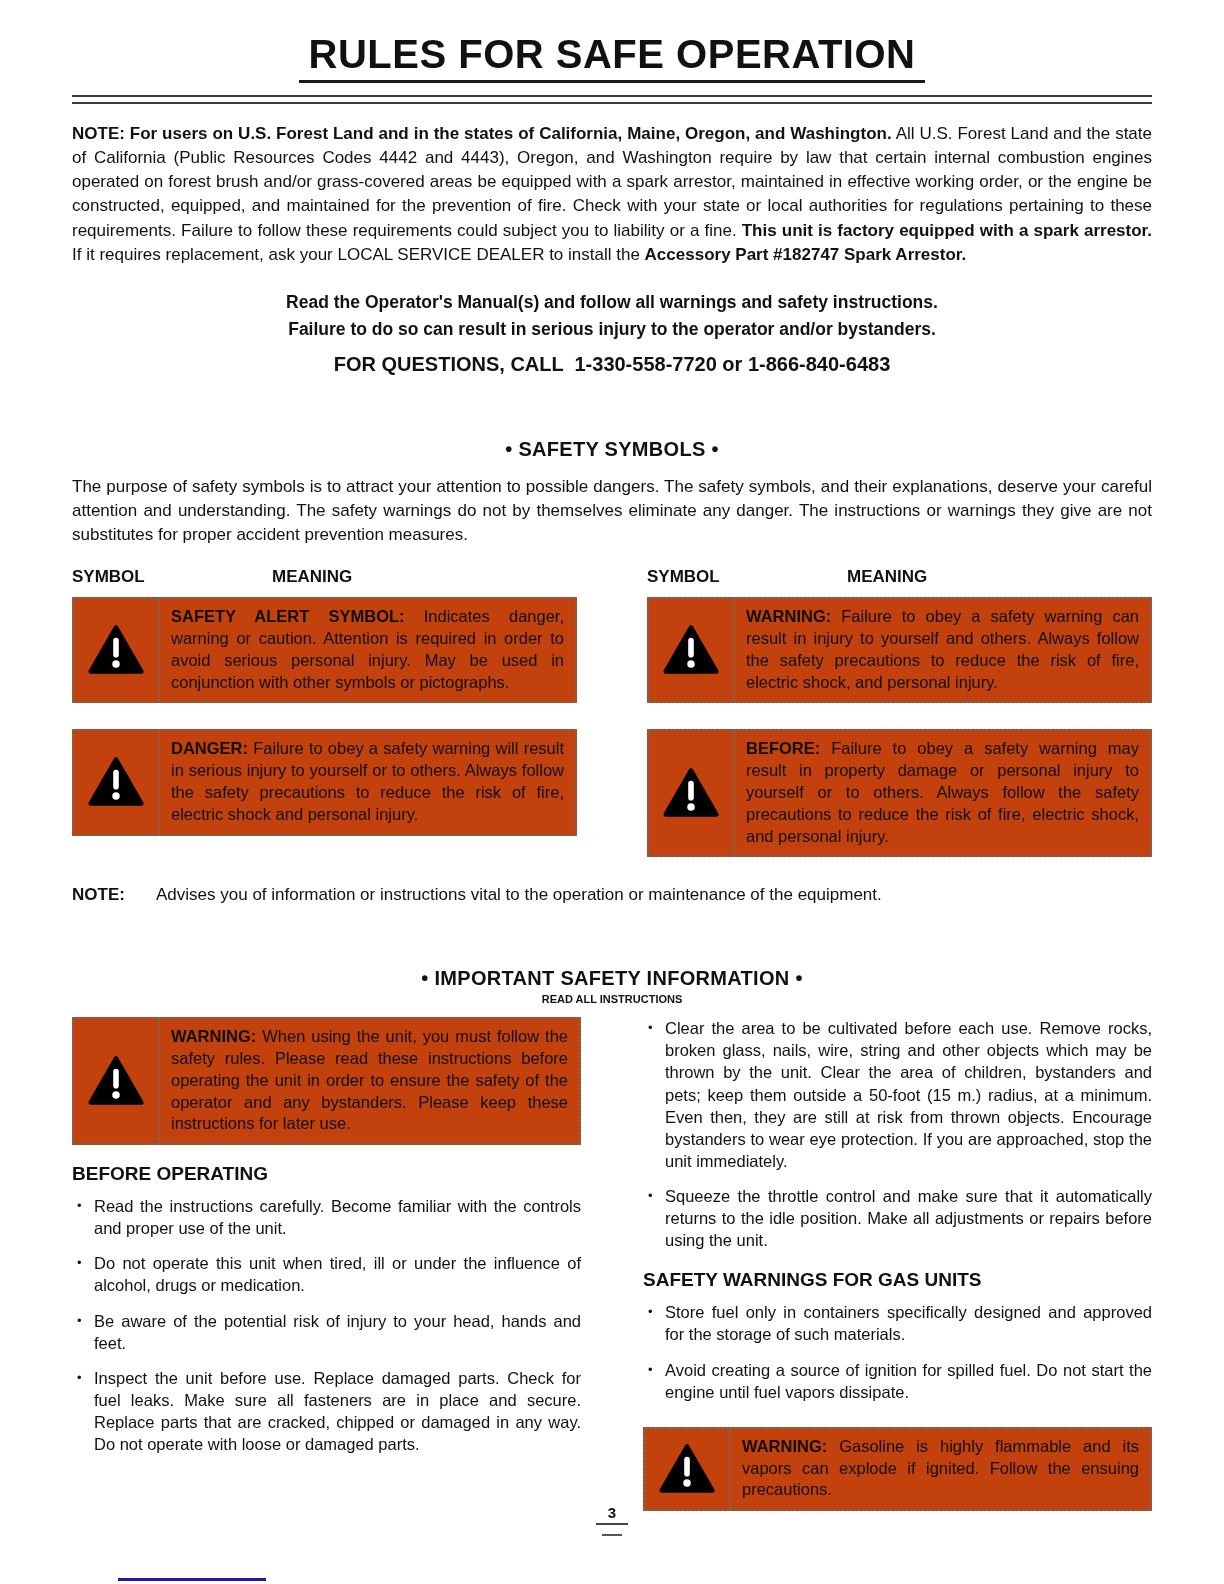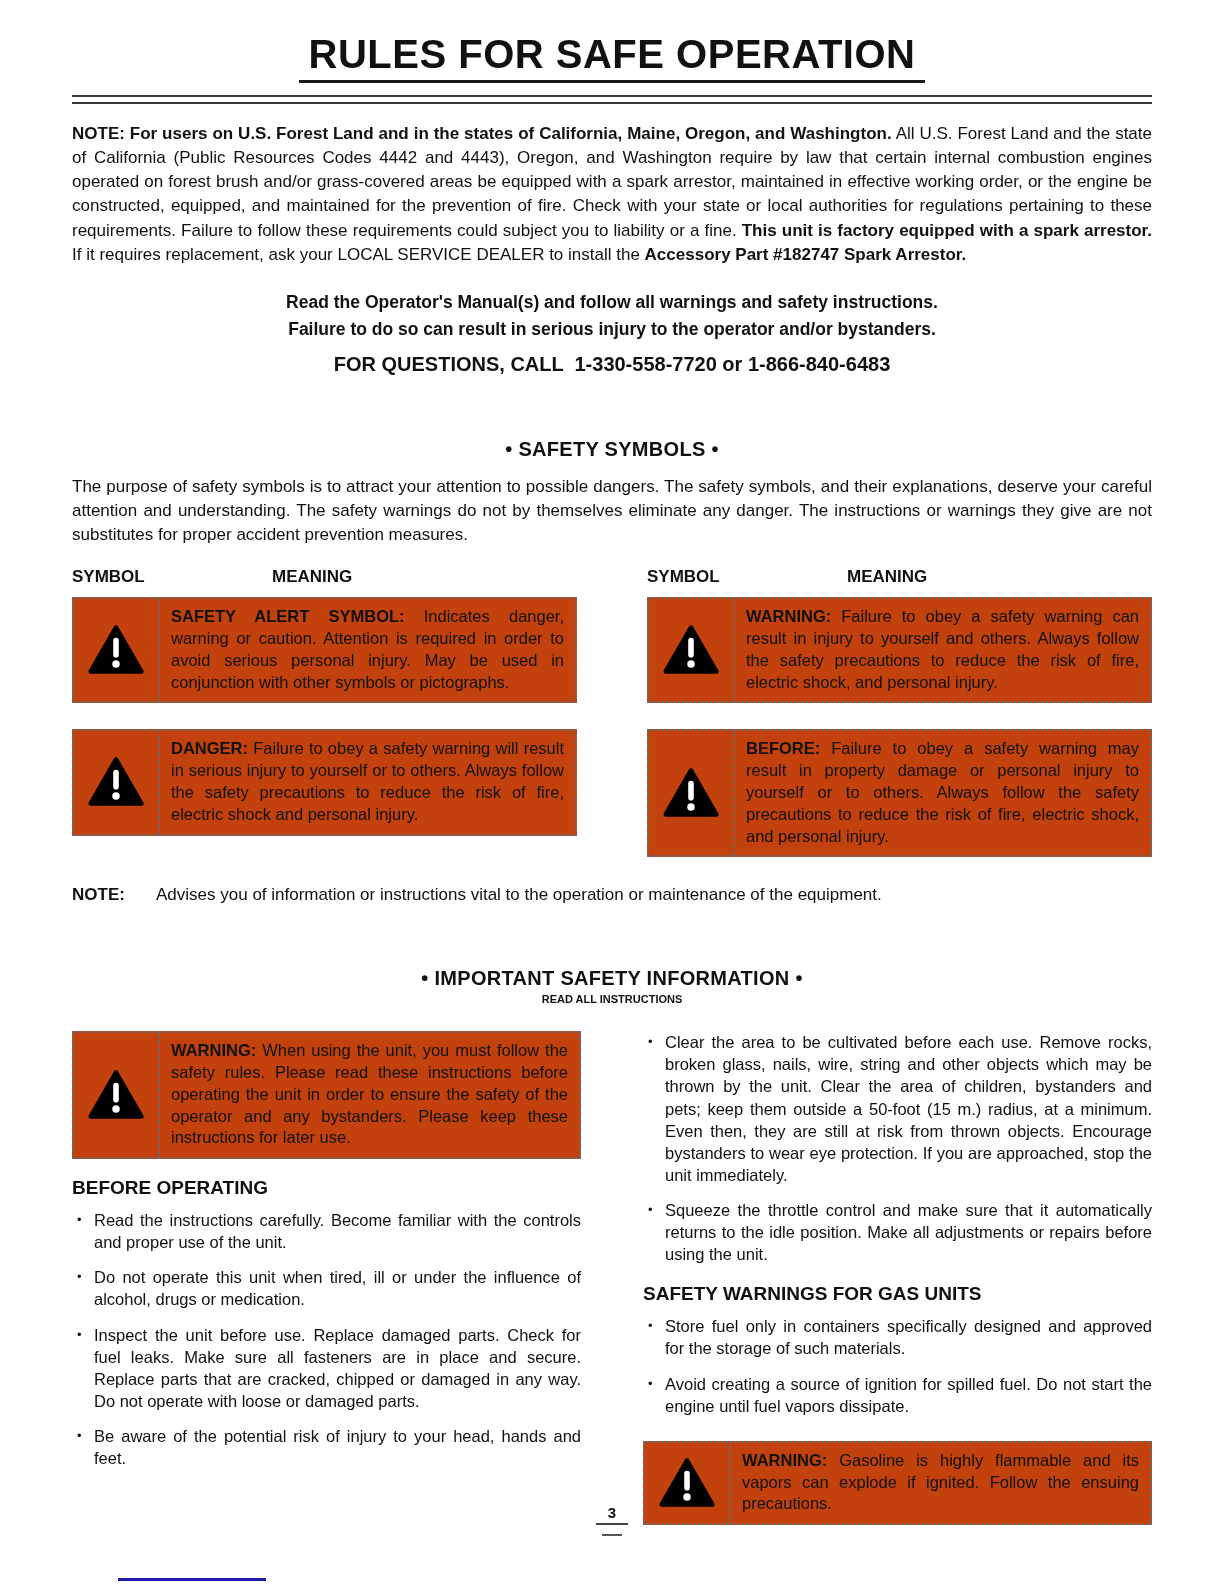--- a/index.html
+++ b/index.html
@@ -43,21 +43,21 @@
   .icon-cell {
     width:84px; flex:none; display:flex; align-items:center; justify-content:center;
     border-right:2px dotted #6a6a6a; padding:8px 0;
   }
   .box-text { padding:7px 11px 8px 11px; font-size:16.5px; line-height:1.32; text-align:justify; }
 
   .note-line { display:flex; font-size:17px; margin-top:2px; }
   .note-line b { width:84px; flex:none; }
 
   
-  .two-col { display:grid; grid-template-columns:1fr 1fr; column-gap:62px; margin-top:26px; }
+  .two-col { display:grid; grid-template-columns:1fr 1fr; column-gap:62px; margin-top:12px; }
   .col-heading { font-size:19px; font-weight:bold; margin:18px 0 10px 0; }
   .col-heading.tight { margin-top:6px; }
   .bullet {
     position:relative; padding-left:22px; margin-bottom:13px;
     font-size:16.5px; line-height:1.34; text-align:justify;
   }
   .bullet::before { content:"•"; position:absolute; left:5px; top:0; font-size:13px; line-height:22px; }
   .warn-box { margin-bottom:18px; }
   .warn-box.gas { margin-top:24px; }
 
@@ -192,22 +192,22 @@
         <div class="box-text">
           <b>WARNING:</b>
           <span>When using the unit, you must follow the safety rules. Please read these instructions before operating the unit in order to ensure the safety of the operator and any bystanders. Please keep these instructions for later use.</span>
         </div>
       </div>
 
       <div class="col-heading tight">BEFORE OPERATING</div>
 
       <div class="bullet">Read the instructions carefully. Become familiar with the controls and proper use of the unit.</div>
       <div class="bullet">Do not operate this unit when tired, ill or under the influence of alcohol, drugs or medication.</div>
+      <div class="bullet">Be aware of the potential risk of injury to your head, hands and feet.</div>
       <div class="bullet">Inspect the unit before use. Replace damaged parts. Check for fuel leaks. Make sure all fasteners are in place and secure. Replace parts that are cracked, chipped or damaged in any way. Do not operate with loose or damaged parts.</div>
-      <div class="bullet">Be aware of the potential risk of injury to your head, hands and feet.</div>
     </div>
 
     <div>
       <div class="bullet">Clear the area to be cultivated before each use. Remove rocks, broken glass, nails, wire, string and other objects which may be thrown by the unit. Clear the area of children, bystanders and pets; keep them outside a 50-foot (15 m.) radius, at a minimum. Even then, they are still at risk from thrown objects. Encourage bystanders to wear eye protection. If you are approached, stop the unit immediately.</div>
       <div class="bullet">Squeeze the throttle control and make sure that it  automatically returns to the idle position. Make all adjustments or repairs before using the unit.</div>
 
       <div class="col-heading">SAFETY WARNINGS FOR GAS UNITS</div>
 
       <div class="bullet">Store fuel only in containers specifically designed and approved for the storage of such materials.</div>
       <div class="bullet">Avoid creating a source of ignition for spilled fuel. Do not start the engine until fuel vapors dissipate.</div>

